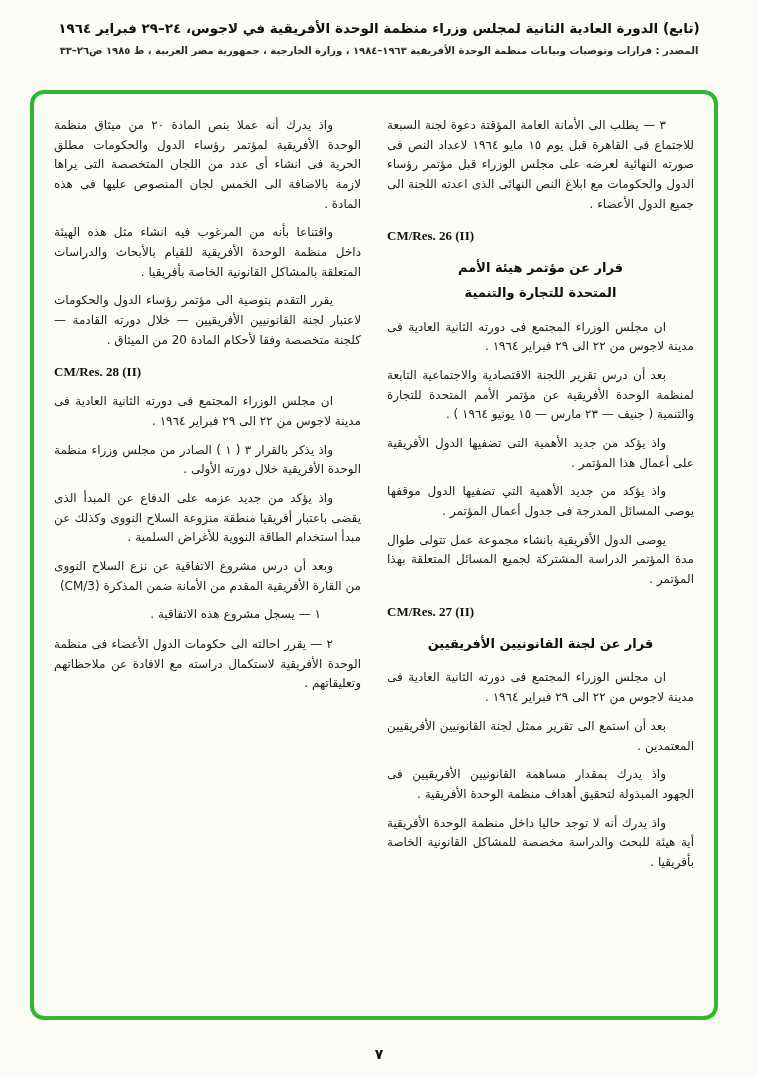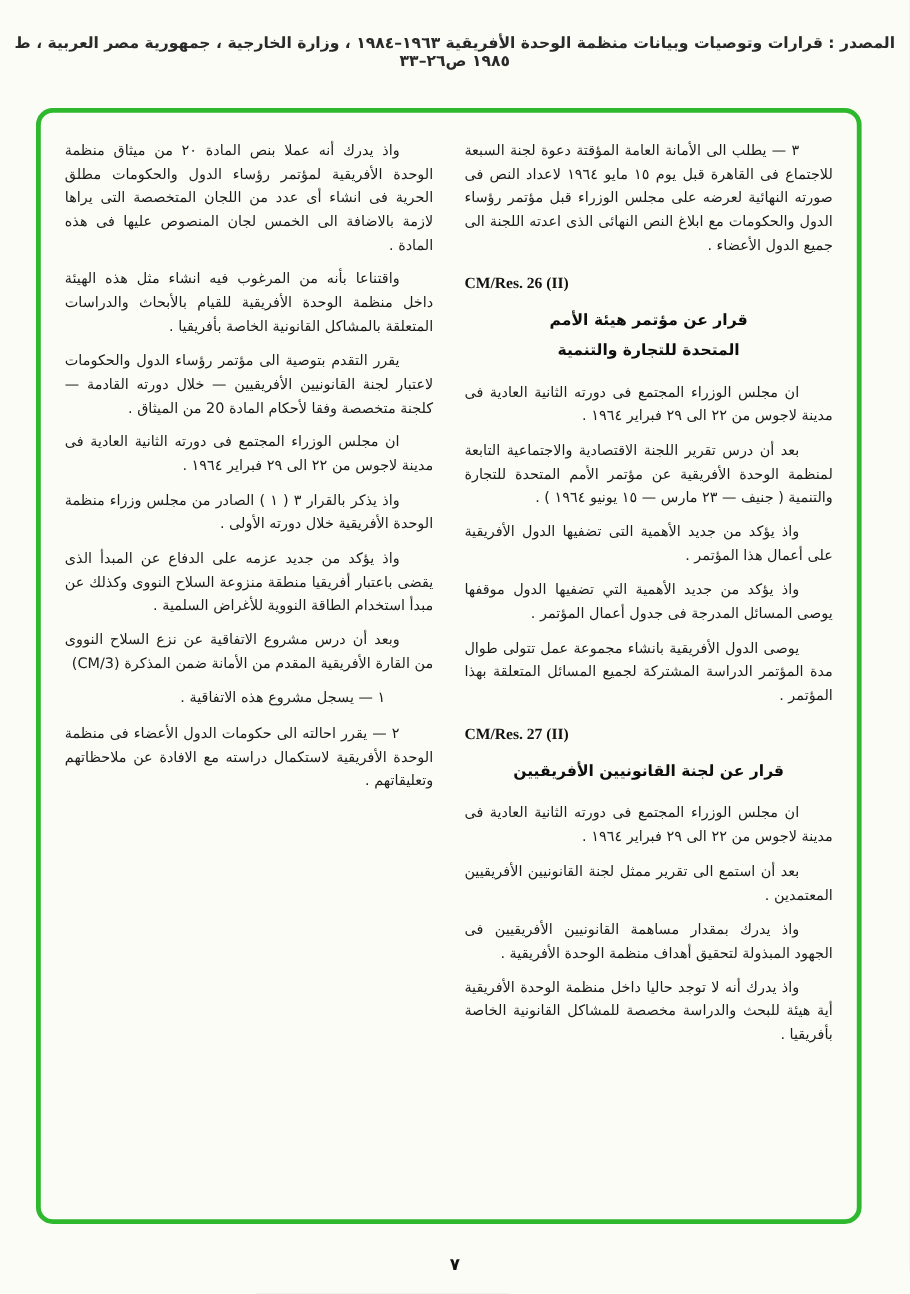--- a/index.html
+++ b/index.html
@@ -22,21 +22,21 @@
     padding-top: 20px;
     text-align: center;
   }
   .header-title {
     font-size: 13.5px;
     font-weight: bold;
     color: #111;
   }
   .header-source {
     margin-top: 9px;
-    font-size: 13px;
+    font-size: 10px;
     font-weight: bold;
     color: #2a2a2a;
   }
   .frame {
     position: absolute;
     top: 90px;
     left: 30px;
     right: 40px;
     height: 930px;
     box-sizing: border-box;
@@ -98,20 +98,21 @@
     font-weight: bold;
     color: #111;
   }
 </style>
 </head>
 <body>
 
 <div class="page">
 
   <div class="header">
+    <div class="header-title">(تابع)  الدورة العادية الثانية لمجلس وزراء منظمة الوحدة الأفريقية في لاجوس، ٢٤–٢٩ فبراير ١٩٦٤</div>
     <div class="header-source">المصدر : قرارات وتوصيات وبيانات منظمة الوحدة الأفريقية ١٩٦٣–١٩٨٤ ، وزارة الخارجية ، جمهورية مصر العربية ، ط ١٩٨٥ ص٢٦–٣٣</div>
   </div>
 
   <div class="frame">
     <div class="cols">
       <div class="col">
           <div class="block-para">٣ — يطلب الى الأمانة العامة المؤقتة دعوة لجنة السبعة للاجتماع فى القاهرة قبل يوم ١٥ مايو ١٩٦٤ لاعداد النص فى صورته النهائية لعرضه على مجلس الوزراء قبل مؤتمر رؤساء الدول والحكومات مع ابلاغ النص النهائى الذى اعدته اللجنة الى جميع الدول الأعضاء .</div>
           <div class="block-ref">CM/Res. 26 (II)</div>
           <div class="block-heading">قرار عن مؤتمر هيئة الأمم
 المتحدة للتجارة والتنمية</div>
@@ -124,20 +125,21 @@
           <div class="block-heading">قرار عن لجنة القانونيين الأفريقيين</div>
           <div class="block-para">ان مجلس الوزراء المجتمع فى دورته الثانية العادية فى مدينة لاجوس من ٢٢ الى ٢٩ فبراير ١٩٦٤ .</div>
           <div class="block-para">بعد أن استمع الى تقرير ممثل لجنة القانونيين الأفريقيين المعتمدين .</div>
           <div class="block-para">واذ يدرك بمقدار مساهمة القانونيين الأفريقيين فى الجهود المبذولة لتحقيق أهداف منظمة الوحدة الأفريقية .</div>
           <div class="block-para">واذ يدرك أنه لا توجد حاليا داخل منظمة الوحدة الأفريقية أية هيئة للبحث والدراسة مخصصة للمشاكل القانونية الخاصة بأفريقيا .</div>
         </div>
       <div class="col">
           <div class="block-para">واذ يدرك أنه عملا بنص المادة ٢٠ من ميثاق منظمة الوحدة الأفريقية لمؤتمر رؤساء الدول والحكومات مطلق الحرية فى انشاء أى عدد من اللجان المتخصصة التى يراها لازمة بالاضافة الى الخمس لجان المنصوص عليها فى هذه المادة .</div>
           <div class="block-para">واقتناعا بأنه من المرغوب فيه انشاء مثل هذه الهيئة داخل منظمة الوحدة الأفريقية للقيام بالأبحاث والدراسات المتعلقة بالمشاكل القانونية الخاصة بأفريقيا .</div>
           <div class="block-para">يقرر التقدم بتوصية الى مؤتمر رؤساء الدول والحكومات لاعتبار لجنة القانونيين الأفريقيين — خلال دورته القادمة — كلجنة متخصصة وفقا لأحكام المادة 20 من الميثاق .</div>
+          <div class="block-ref">CM/Res. 28 (II)</div>
           <div class="block-para">ان مجلس الوزراء المجتمع فى دورته الثانية العادية فى مدينة لاجوس من ٢٢ الى ٢٩ فبراير ١٩٦٤ .</div>
           <div class="block-para">واذ يذكر بالقرار ٣ ( ١ ) الصادر من مجلس وزراء منظمة الوحدة الأفريقية خلال دورته الأولى .</div>
           <div class="block-para">واذ يؤكد من جديد عزمه على الدفاع عن المبدأ الذى يقضى باعتبار أفريقيا منطقة منزوعة السلاح النووى وكذلك عن مبدأ استخدام الطاقة النووية للأغراض السلمية .</div>
           <div class="block-para">وبعد أن درس مشروع الاتفاقية عن نزع السلاح النووى من القارة الأفريقية المقدم من الأمانة ضمن المذكرة (CM/3)</div>
           <div class="block-item">١ — يسجل مشروع هذه الاتفاقية .</div>
           <div class="block-para">٢ — يقرر احالته الى حكومات الدول الأعضاء فى منظمة الوحدة الأفريقية لاستكمال دراسته مع الافادة عن ملاحظاتهم وتعليقاتهم .</div>
         </div>
     </div>
   </div>
 

